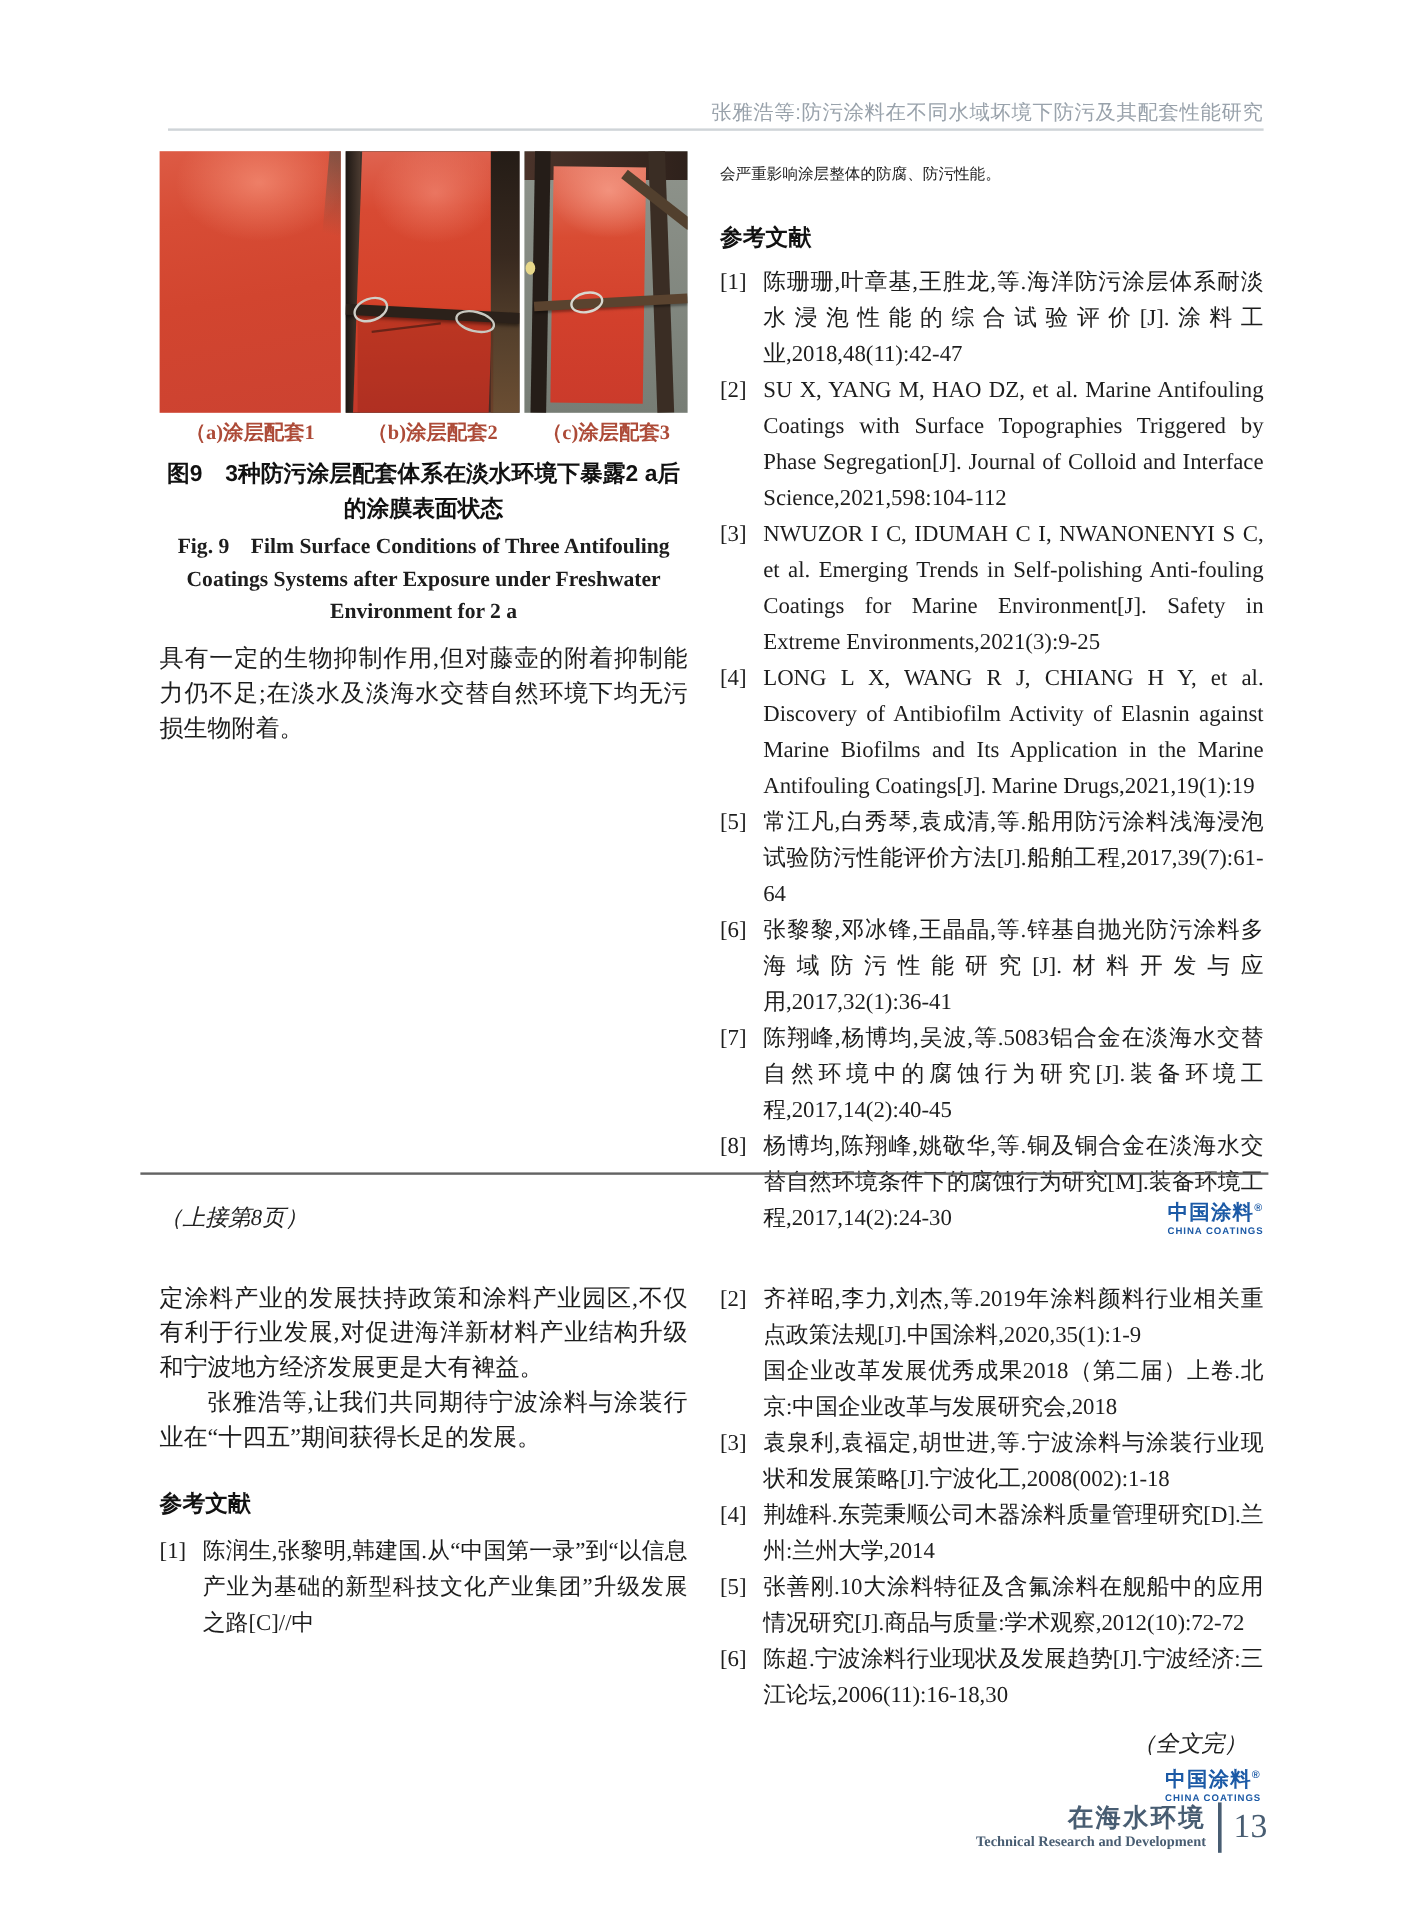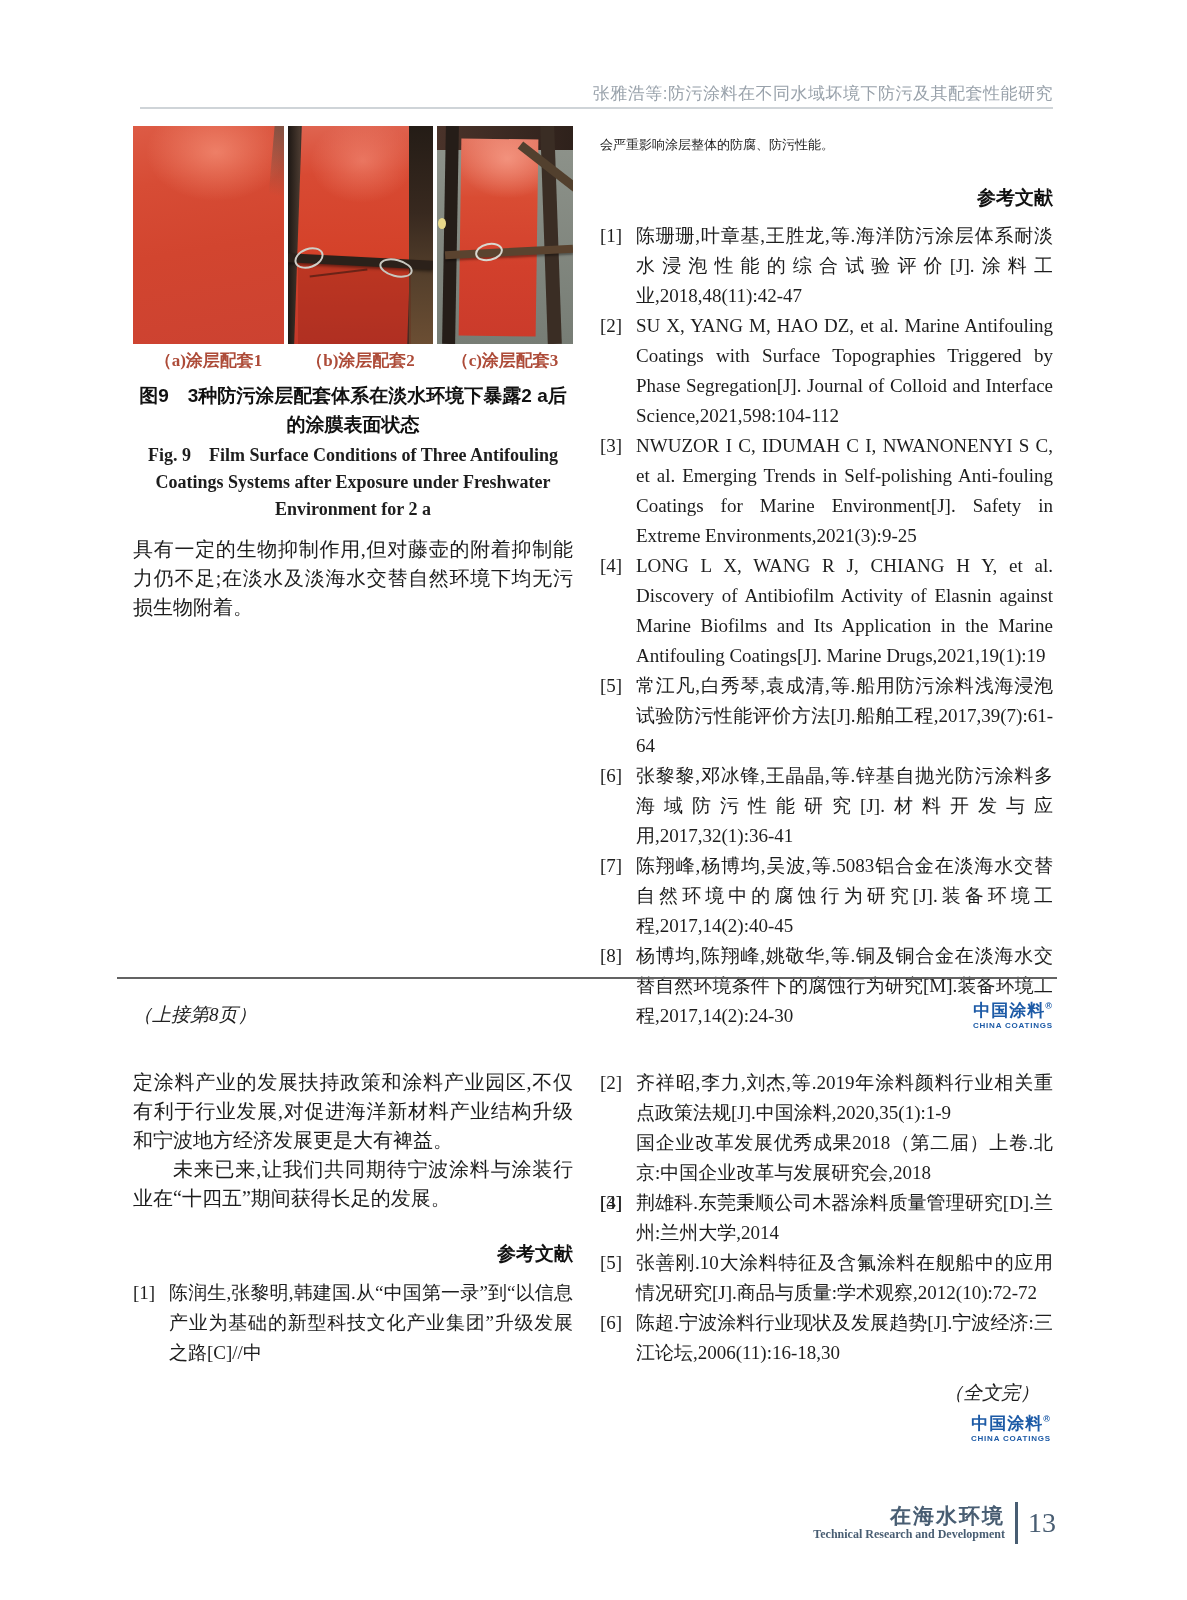--- a/index.html
+++ b/index.html
@@ -73,21 +73,21 @@
   .fig-cap-en { margin-top:3px; text-align:center; font-weight:bold; font-size:18px; line-height:27px; }
 
   
   .body-text { margin-top:12px; font-size:20px; line-height:29px; text-align:justify; }
   .body-text p { margin:0; }
   .body-text p.indent { text-indent:2em; }
   .ack { font-style:italic; margin-top:30px !important; }
 
   
   .lead { margin:4px 0 0; font-size:13px; line-height:29px; }
-  .ref-heading { text-align:right; font-weight:bold; font-size:19px;
+  .ref-heading { text-align:left; font-weight:bold; font-size:19px;
     font-family:"Liberation Sans","DejaVu Sans",sans-serif; color:#111; margin:26px 0 10px; }
   .refs { list-style:none; margin:0; padding:0; font-size:19px; line-height:30px; }
   .refs li { position:relative; padding-left:36px; text-align:justify; margin:0; }
   .ref-num { position:absolute; left:0; top:0; }
 
   
   .logo-row { display:flex; justify-content:flex-end; }
   .logo-row.pull-up { margin-top:-34px; }
   .logo { text-align:center; }
   .logo-cn { font-family:"Liberation Sans","DejaVu Sans",sans-serif; font-weight:bold; font-size:17px;
@@ -230,21 +230,21 @@
 
   <div class="bottom-section">
     <div class="continued-note">（上接第8页）</div>
 
     <div class="bottom-cols">
 
       <div class="col-left body-text">
         <p>定涂料产业的发展扶持政策和涂料产业园区,不仅有利于行业发展,对促进海洋新材料产业结构升级和宁波地方经济发展更是大有裨益。</p>
         <div>
 
-            <p class="indent">未来已来,让我们共同期待宁波涂料与涂装行业在“十四五”期间获得长足的发展。</p>
+            <p class="indent">张雅浩等,让我们共同期待宁波涂料与涂装行业在“十四五”期间获得长足的发展。</p>
           </div>
         <div class="ref-heading">参考文献</div>
         <ul class="refs">
 
             <li>
               <span class="ref-num">[1]</span>
               <span class="ref-text">陈润生,张黎明,韩建国.从“中国第一录”到“以信息产业为基础的新型科技文化产业集团”升级发展之路[C]//中</span>
             </li>
           </ul>
       </div>
@@ -257,20 +257,21 @@
               <span class="ref-text">齐祥昭,李力,刘杰,等.2019年涂料颜料行业相关重点政策法规[J].中国涂料,2020,35(1):1-9</span>
             </li>
 
             <li>
               <span class="ref-num"></span>
               <span class="ref-text">国企业改革发展优秀成果2018（第二届）上卷.北京:中国企业改革与发展研究会,2018</span>
             </li>
 
             <li>
               <span class="ref-num">[3]</span>
+              <span class="ref-text">袁泉利,袁福定,胡世进,等.宁波涂料与涂装行业现状和发展策略[J].宁波化工,2008(002):1-18</span>
             </li>
 
             <li>
               <span class="ref-num">[4]</span>
               <span class="ref-text">荆雄科.东莞秉顺公司木器涂料质量管理研究[D].兰州:兰州大学,2014</span>
             </li>
 
             <li>
               <span class="ref-num">[5]</span>
               <span class="ref-text">张善刚.10大涂料特征及含氟涂料在舰船中的应用情况研究[J].商品与质量:学术观察,2012(10):72-72</span>

